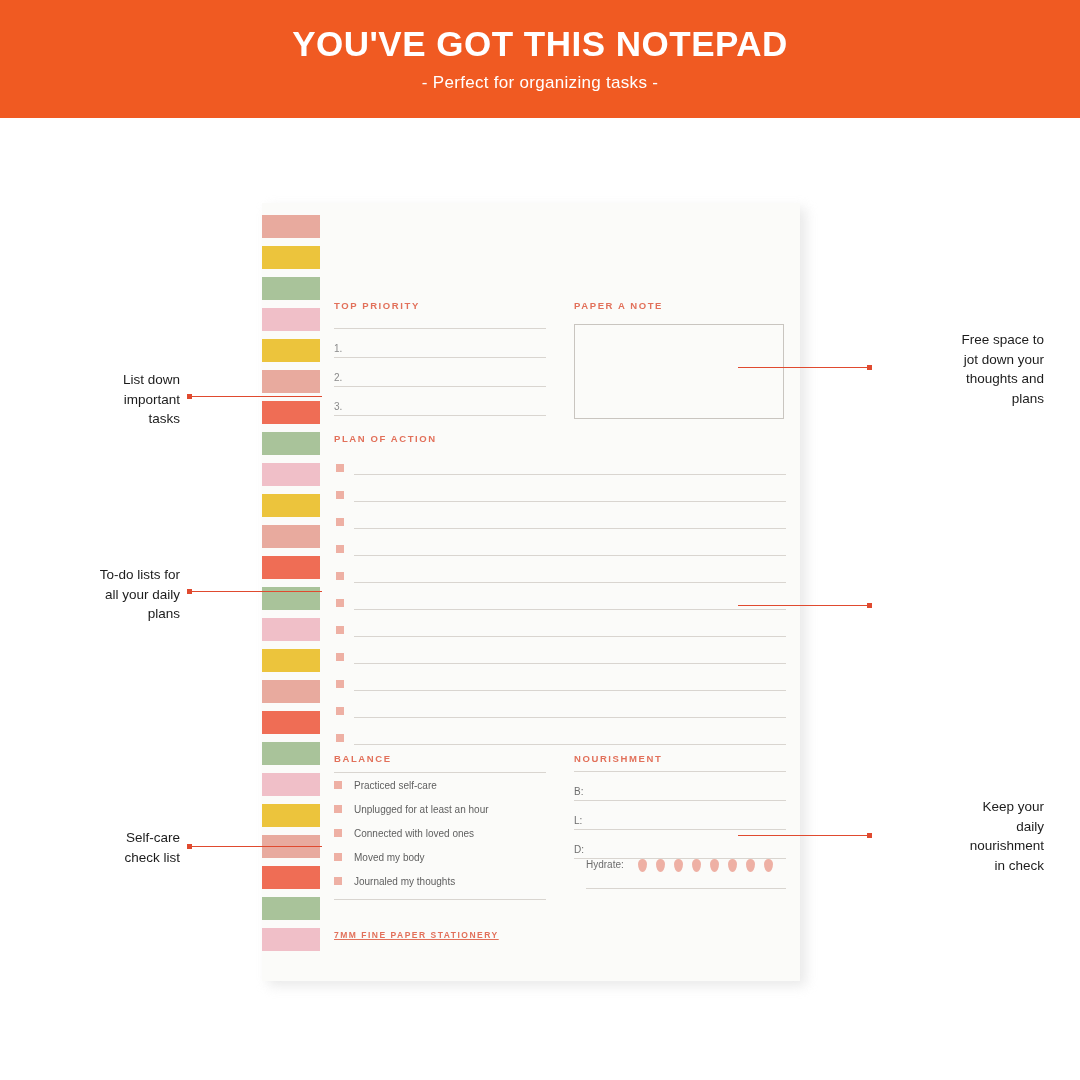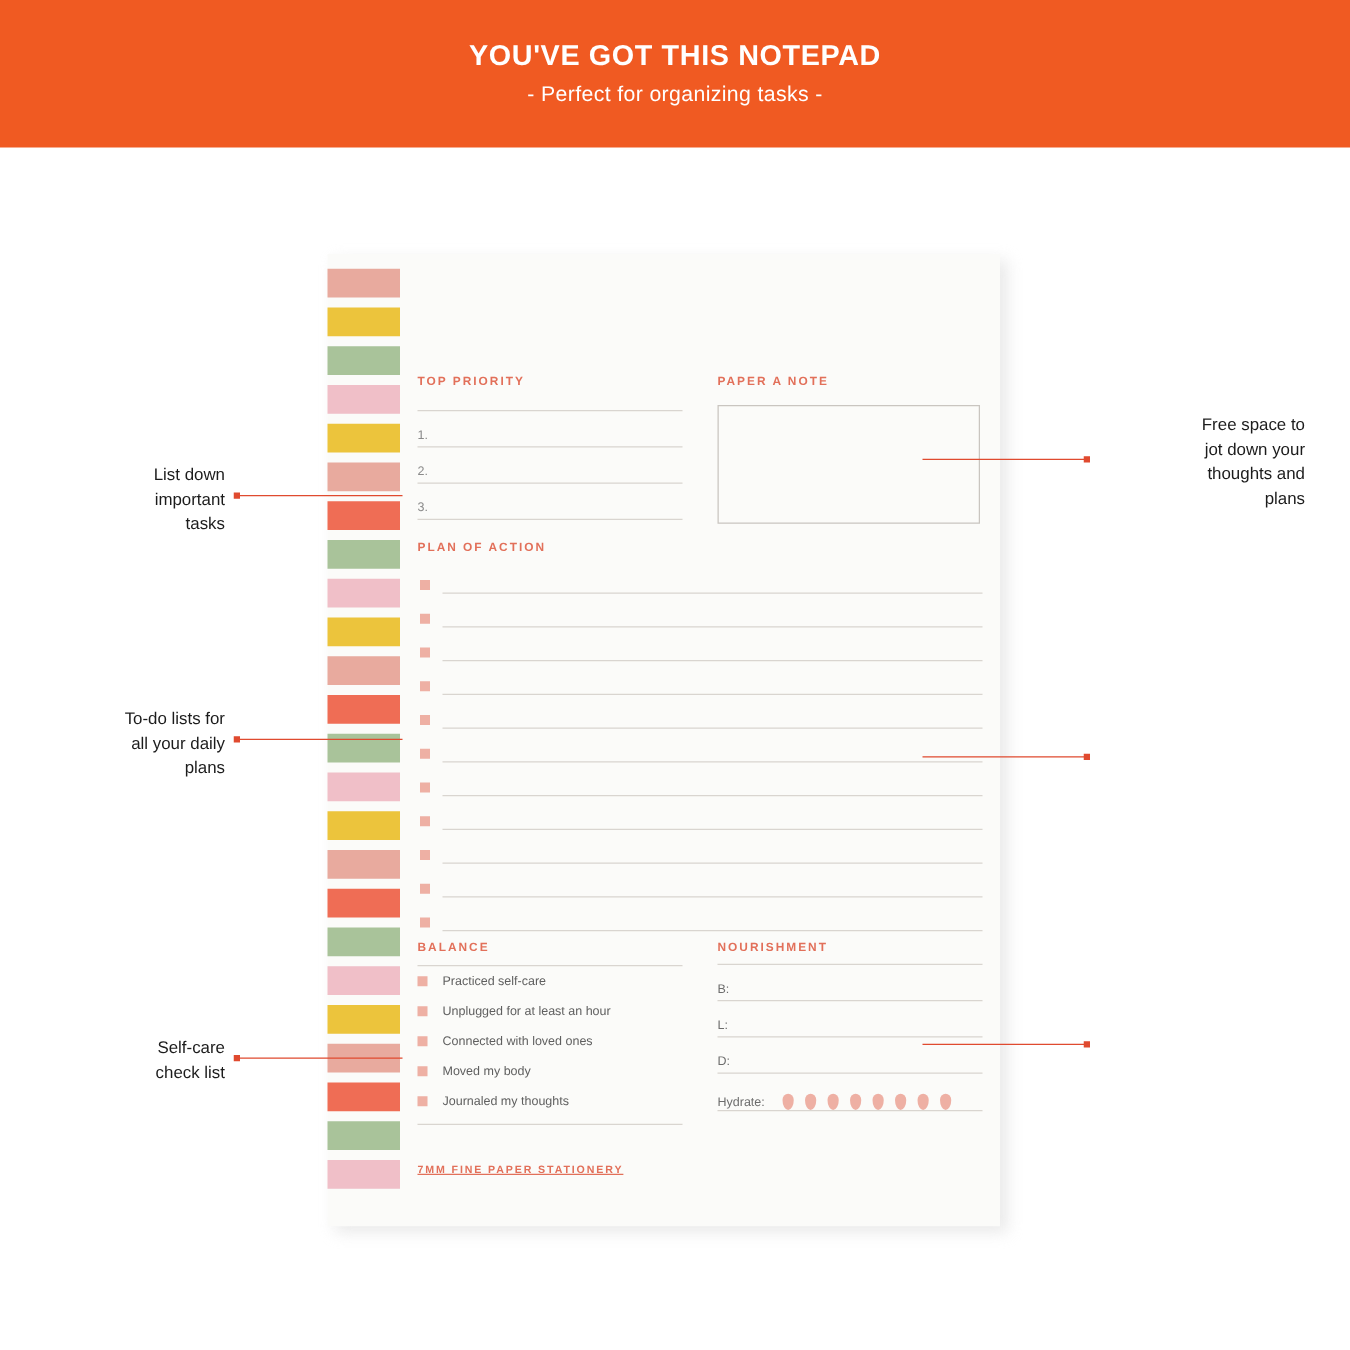--- a/index.html
+++ b/index.html
@@ -18,21 +18,21 @@
   
   .banner {
     position: absolute; left: 0; top: 0;
     width: 1080px; height: 118px;
     background: #f05a22;
     display: flex; flex-direction: column;
     align-items: center; justify-content: center;
   }
   .banner-title {
     color: #ffffff;
-    font-size: 23px;
+    font-size: 35px;
     font-weight: bold;
     letter-spacing: 0.5px;
     line-height: 1.1;
   }
   .banner-sub {
     color: #ffffff;
     font-size: 17px;
     margin-top: 9px;
     letter-spacing: 0.3px;
     font-weight: 300;
@@ -152,25 +152,26 @@
   .nr-head { padding-bottom: 7px; }
   .nr-row {
     height: 29px;
     border-bottom: 1px solid #d9d5d0;
     font-size: 10px;
     color: #6d6d6d;
     display: flex; align-items: flex-end;
     padding-bottom: 3px;
   }
   .hydrate {
-    display: flex; align-items: flex-end;
+    display: flex; align-items: flex-start;
     height: 30px;
     border-bottom: 1px solid #d9d5d0;
     font-size: 10px;
     color: #6d6d6d;
+    margin-left: 12px;
   }
   .drops { display: flex; gap: 9px; margin-left: 14px; }
   .drop {
     width: 9px; height: 13px;
     background: #eeb0a4;
     border-radius: 50% 50% 50% 50% / 62% 62% 38% 38%;
     transform: rotate(180deg);
   }
 
   .pad-footer {
@@ -357,20 +358,21 @@
 
       <div class="pad-footer">7MM FINE PAPER STATIONERY</div>
     </div>
   </div>
 
   <div class="callout left" style="left:40px; top:370px; width:140px;">List down<br>important<br>tasks</div>
   <div class="callout left" style="left:40px; top:565px; width:140px;">To-do lists for<br>all your daily<br>plans</div>
   <div class="callout left" style="left:40px; top:828px; width:140px;">Self-care<br>check list</div>
 
   <div class="callout right" style="left:884px; top:330px; width:160px;">Free space to<br>jot down your<br>thoughts and<br>plans</div>
+  <div class="callout right" style="left:884px; top:797px; width:160px;">Keep your<br>daily<br>nourishment<br>in check</div>
 
   <div class="lead" style="left:190px; top:396px; width:132px;"></div>
   <div class="dot" style="left:187px; top:394px;"></div>
 
   <div class="lead" style="left:190px; top:591px; width:132px;"></div>
   <div class="dot" style="left:187px; top:589px;"></div>
 
   <div class="lead" style="left:190px; top:846px; width:132px;"></div>
   <div class="dot" style="left:187px; top:844px;"></div>
 

